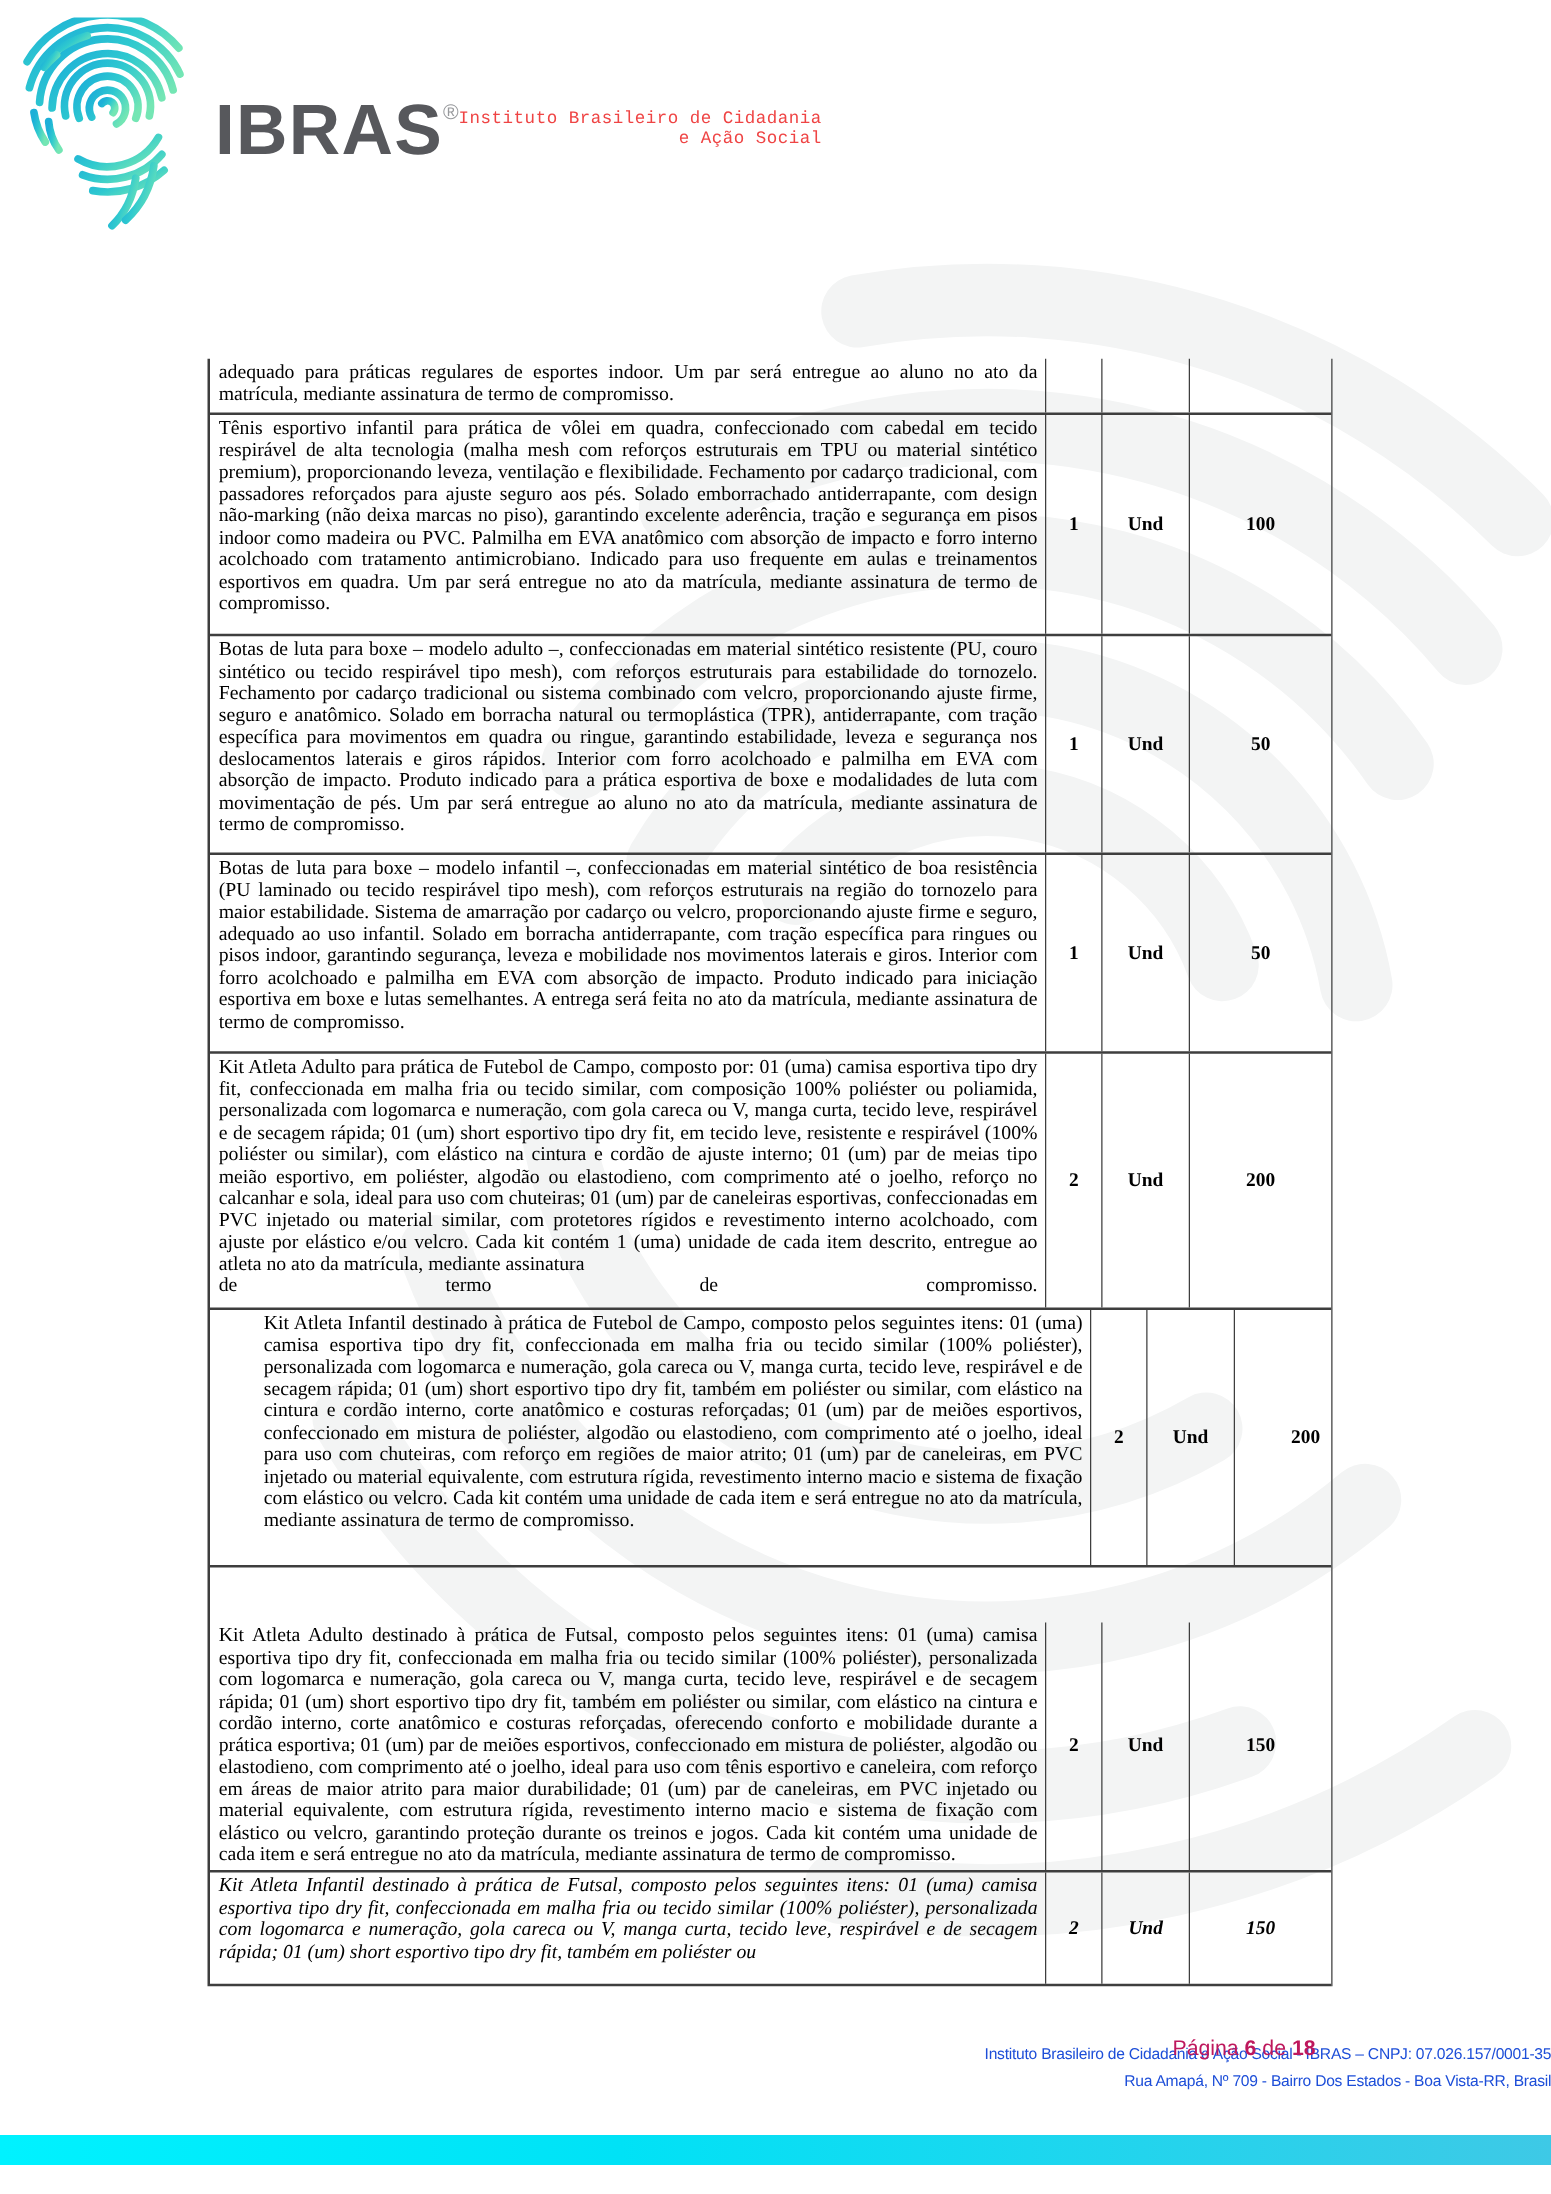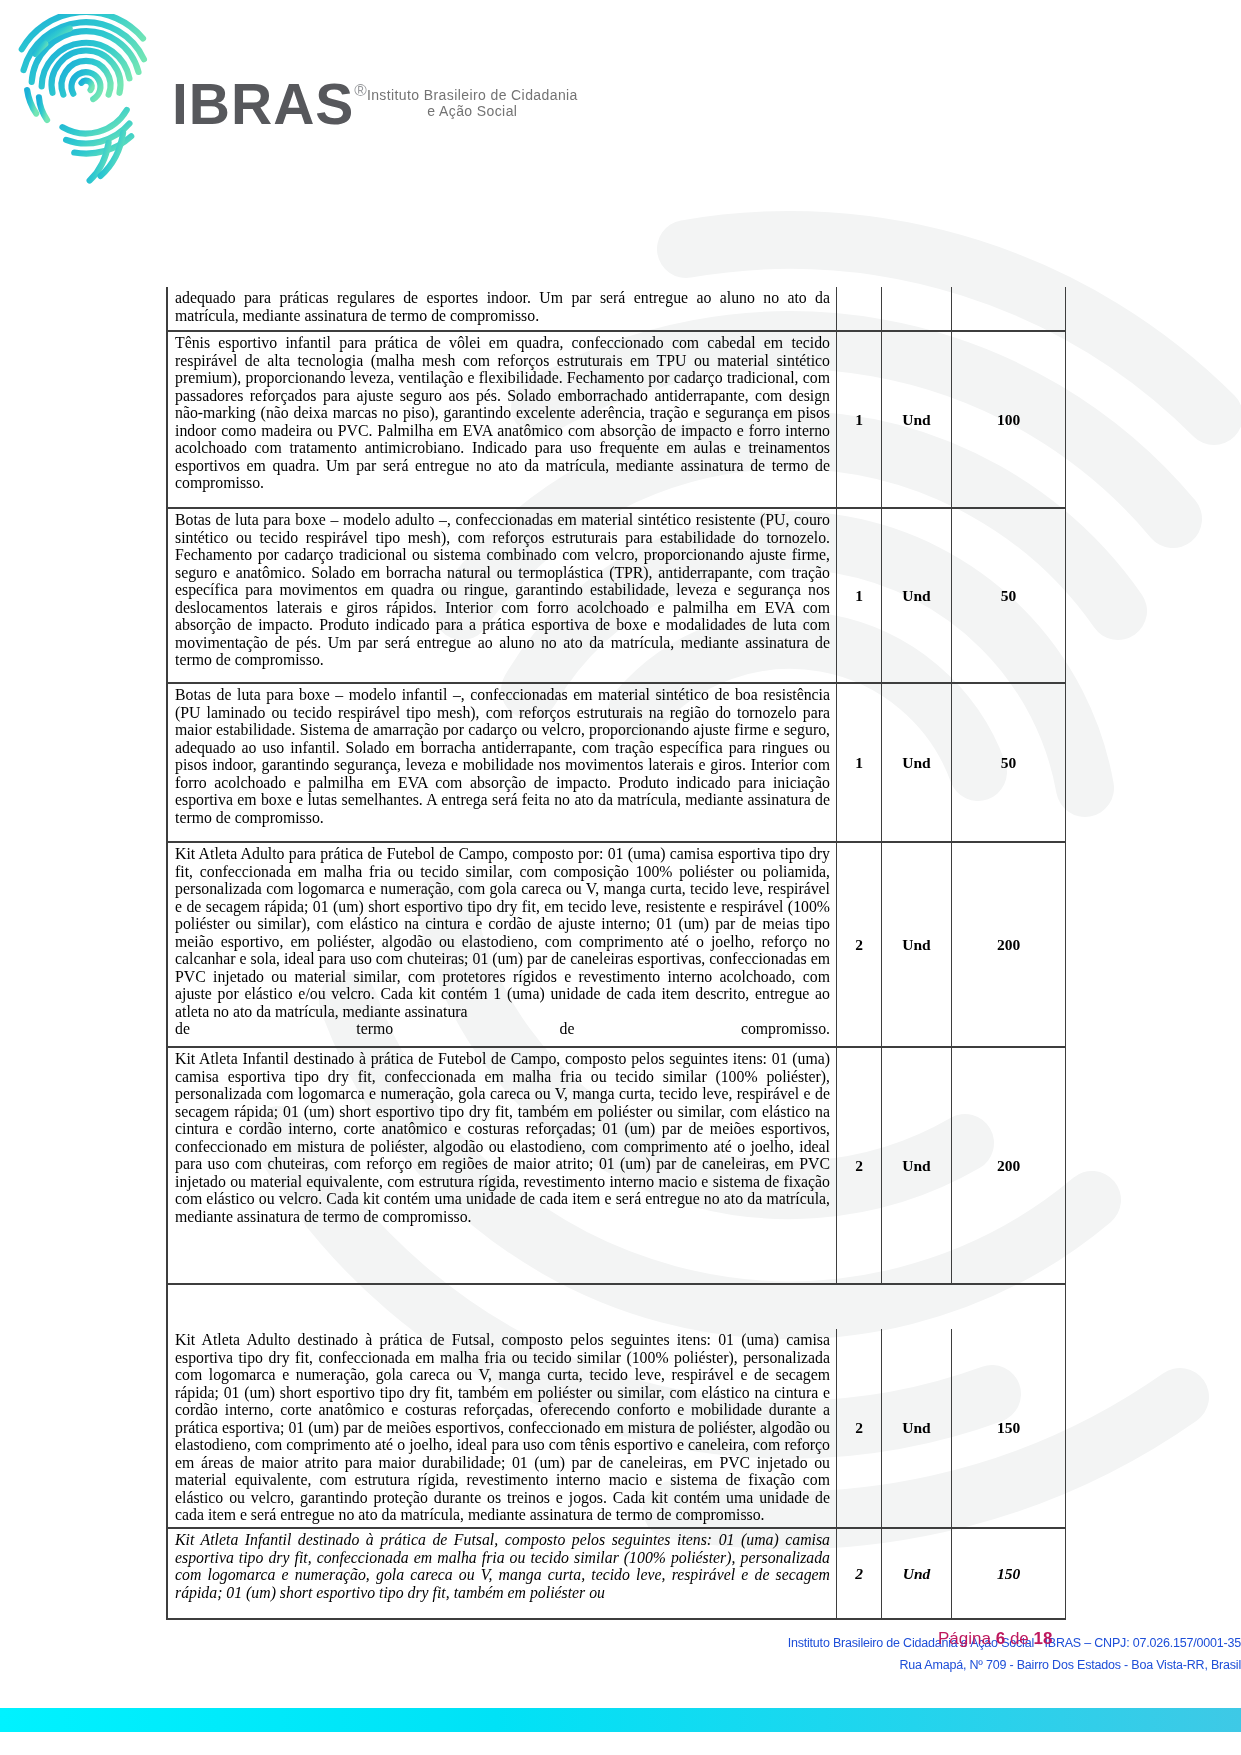--- a/index.html
+++ b/index.html
@@ -8,38 +8,38 @@
     background:#ffffff;font-family:"Liberation Serif",serif;
   }
   
   .watermark{position:absolute;left:0;top:0;width:1241px;height:1755px;z-index:0;}
   
   .logo-wrap{position:absolute;top:14px;left:0;width:100%;z-index:1;
     display:flex;flex-direction:row;align-items:center;}
   .brand-line{margin-top:-6px;font-family:"Liberation Sans",sans-serif;
     font-weight:800;font-size:57px;line-height:52px;letter-spacing:1px;color:#57585c;}
   .brand-line .reg{font-size:17px;font-weight:400;color:#97999c;vertical-align:28px;letter-spacing:0;}
-  .logo-sub{margin-top:6px;text-align:center;font-family:Liberation Sans, sans-serif;
-    font-size:14px;line-height:16.5px;letter-spacing:0.4px;color:#737373;}
+  .logo-sub{margin-top:6px;text-align:right;font-family:Liberation Mono, monospace;
+    font-size:14px;line-height:16.5px;letter-spacing:0.4px;color:#ef4444;}
   
   .ptable{position:absolute;left:166px;top:287px;width:897px;z-index:1;
     border-left:2px solid #3e3e3e;border-right:1px solid #3e3e3e;
     background:transparent;}
   .trow{display:grid;grid-template-columns:669px 45px 70px 113px;
     border-bottom:2px solid #3e3e3e;box-sizing:border-box;}
   .cell{box-sizing:border-box;overflow:hidden;}
   .cell-desc{border-right:1.5px solid #3e3e3e;padding:2px 6px 0 7px;
     font-size:15.8px;line-height:17.55px;color:#000;text-align:justify;}
   .cell-mid{border-right:1.5px solid #3e3e3e;display:flex;align-items:center;
     justify-content:center;font-weight:bold;font-size:15.5px;color:#000;}
   .cell-val{display:flex;align-items:center;justify-content:center;
     font-weight:bold;font-size:15.5px;color:#000;}
   .stretch-line{text-align:justify;text-align-last:justify;}
   .h45{height:45px;} .h177{height:177px;} .h175{height:175px;} .h159{height:159px;}
-  .h205{height:205px;} .h205b{height:237px;} .h224{height:200px;margin-top:44px;} .h91{height:91px;font-style:italic;}
+  .h205{height:205px;} .h205b{height:206px;padding-left:36px;} .h224{height:200px;margin-top:44px;} .h91{height:91px;font-style:italic;}
   
   .footer-block{position:absolute;left:0;top:1617px;width:100%;z-index:1;
     text-align:right;font-family:"Liberation Sans",sans-serif;
     font-size:12.5px;line-height:22px;letter-spacing:-0.2px;color:#1d4ed8;margin-top:15px;}
   .page-number{position:absolute;left:938px;top:1629px;z-index:1;
     font-family:"Liberation Sans",sans-serif;font-size:17px;color:#be185d;}
   .page-number b{font-weight:bold;}
   .accent-bar{position:absolute;left:0;top:1708px;width:1241px;height:24px;z-index:1;
     background:linear-gradient(90deg,#00f2ff 0%,#00e2f6 40%,#3ec9e6 100%);}
 </style>

